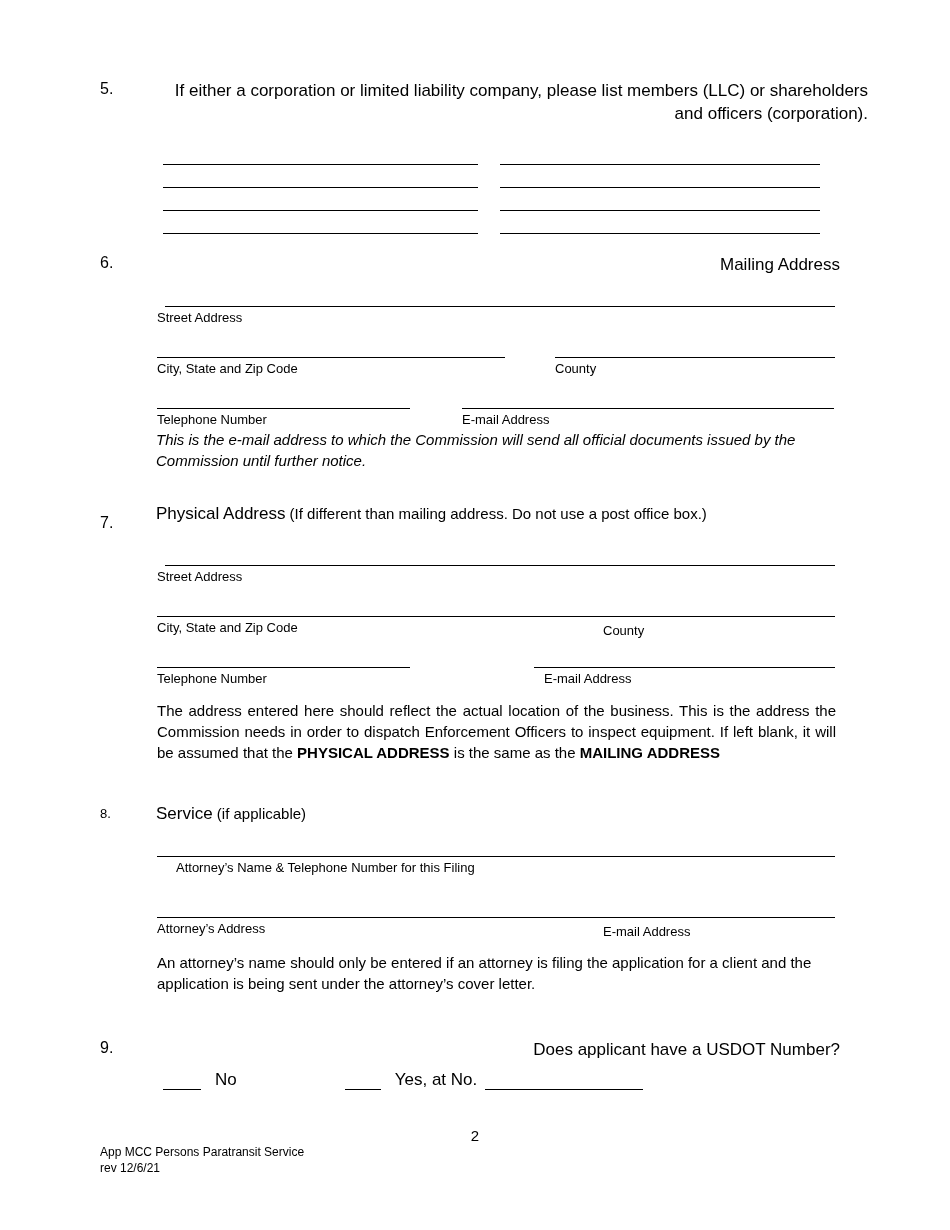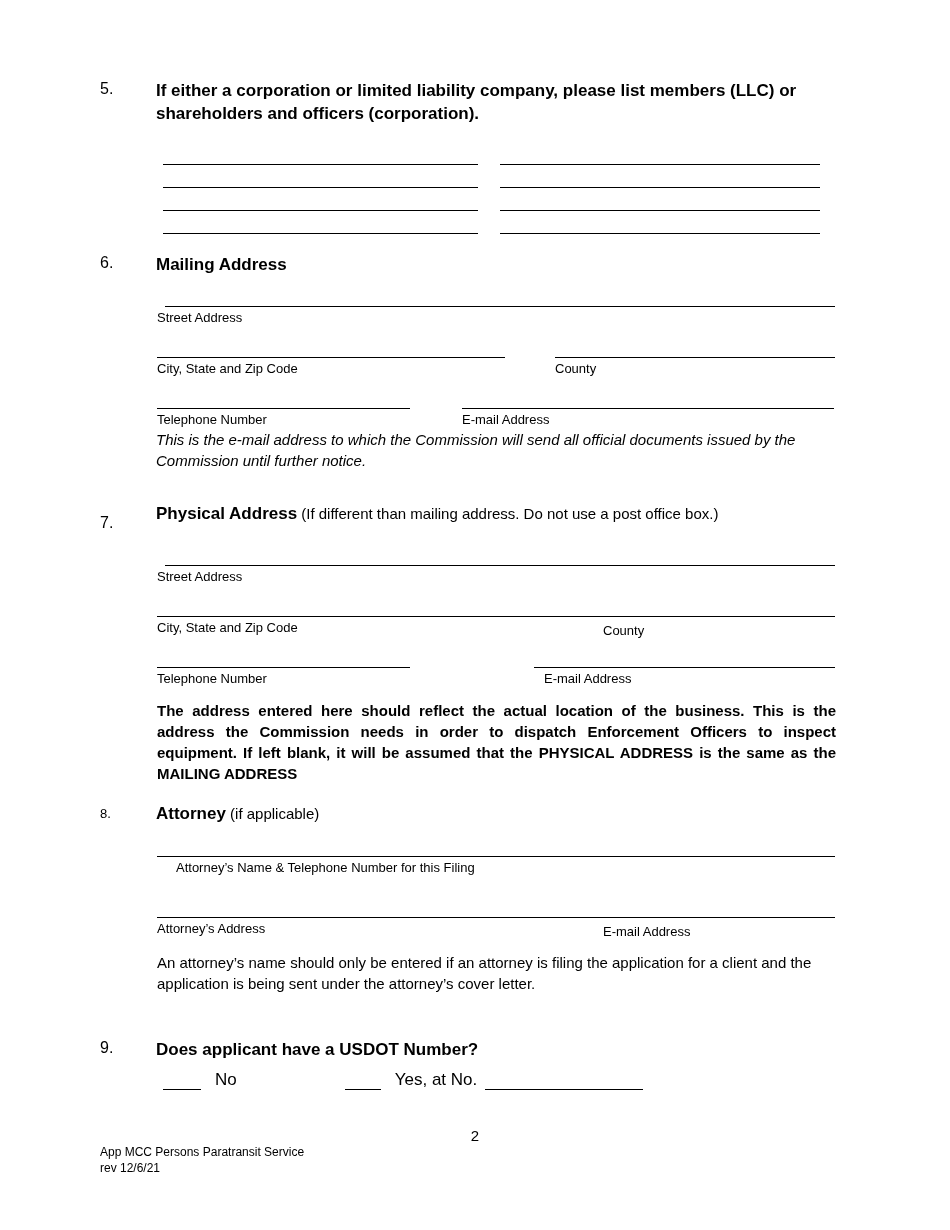--- a/index.html
+++ b/index.html
@@ -10,21 +10,21 @@
     height:1230px;
     background:#ffffff;
     color:#000000;
     font-family:"Liberation Sans", sans-serif;
     font-size:15px;
     overflow:hidden;
   }
   .num { position:absolute; left:100px; font-size:16px; }
   .num-small { position:absolute; left:100px; font-size:13px; }
   .content { position:absolute; left:156px; width:684px; }
-  .h1 { font-weight:bold; font-size:17px; line-height:23px; }
+  .h1 { font-weight:normal; font-size:17px; line-height:23px;text-align:right; }
   .h1-suffix { font-weight:normal; font-size:15px; }
   .hline { border-bottom:1px solid #000; height:13px; }
   .label { font-size:13px; margin-top:3px; }
   .frow { display:flex; }
   .grid5 { display:flex; flex-direction:column; row-gap:10px; padding-left:7px; }
   .grid5 .frow { column-gap:22px; }
   .grid5 .hline { height:13px; }
   .note-italic { font-style:italic; font-size:15px; line-height:21px; }
   .para { font-size:15px; line-height:21px; text-align:justify; }
   .para-left { font-size:15px; line-height:21px; }
@@ -125,29 +125,29 @@
       <div style="width:253px;">
         <div class="hline"></div>
         <div class="label">Telephone Number</div>
       </div>
       <div style="width:301px;">
         <div class="hline"></div>
         <div class="label" style="padding-left:10px;">E-mail Address</div>
       </div>
     </div>
 
-    <div class="para" style="margin-top:14px; width:680px; padding-left:1px;font-weight:bold;">
+    <div class="para" style="margin-top:14px; width:680px; padding-left:1px;">
       <span>The address entered here should reflect the actual location of the business.  This is the address the Commission needs in order to dispatch Enforcement Officers to inspect equipment.  If left blank, it will be assumed that the </span><b>PHYSICAL ADDRESS</b><span> is the same as the </span><b>MAILING ADDRESS</b>
     </div>
   </div>
 
   <div class="num-small" style="top:806px;">8.</div>
   <div class="content" style="top:802px;">
     <div>
-      <span class="h1">Attorney</span><span class="h1-suffix"> (if applicable)</span>
+      <span class="h1">Service</span><span class="h1-suffix"> (if applicable)</span>
     </div>
   </div>
 
   <div class="content" style="top:844px;">
     <div style="padding-left:1px;">
       <div class="hline" style="width:678px;"></div>
     </div>
     <div class="label" style="padding-left:1px;margin-left:19px;">Attorney’s Name &amp; Telephone Number for this Filing</div>
 
     <div class="rel" style="margin-top:30px; padding-left:1px;">

